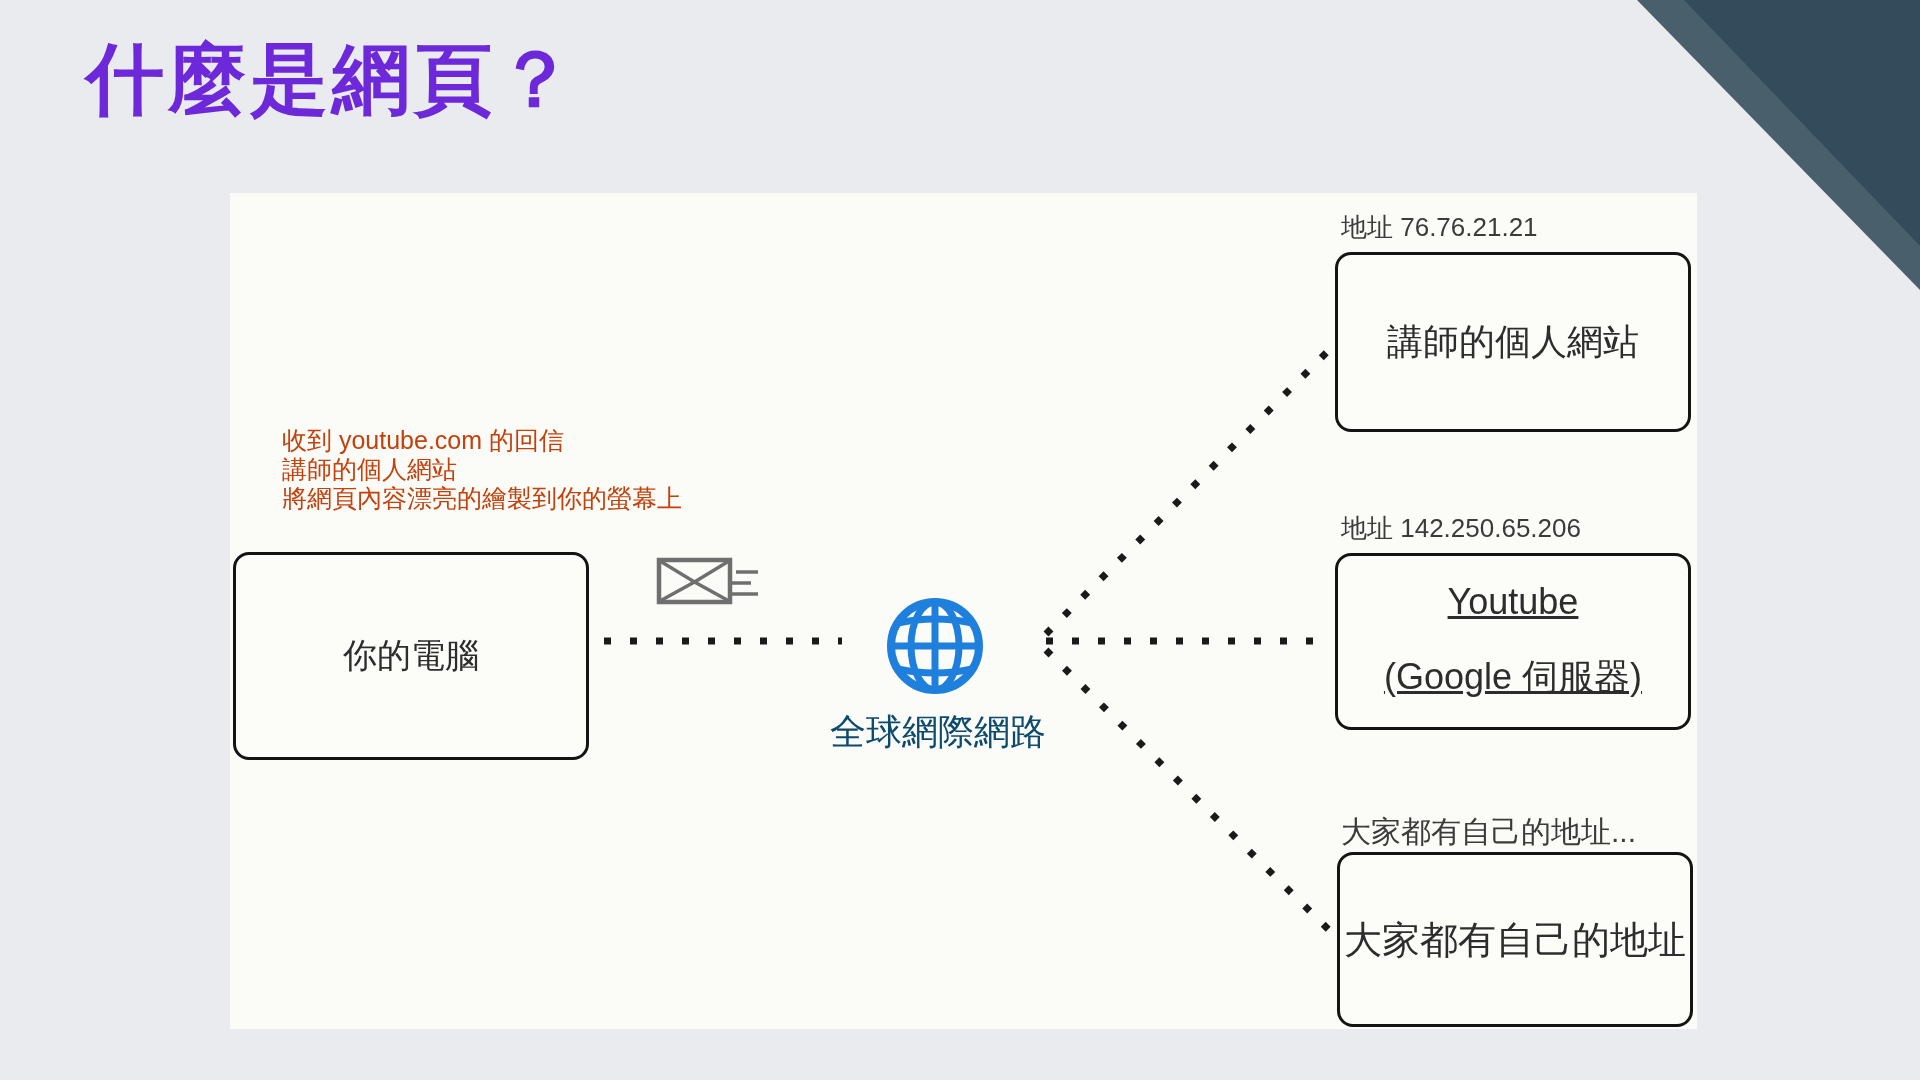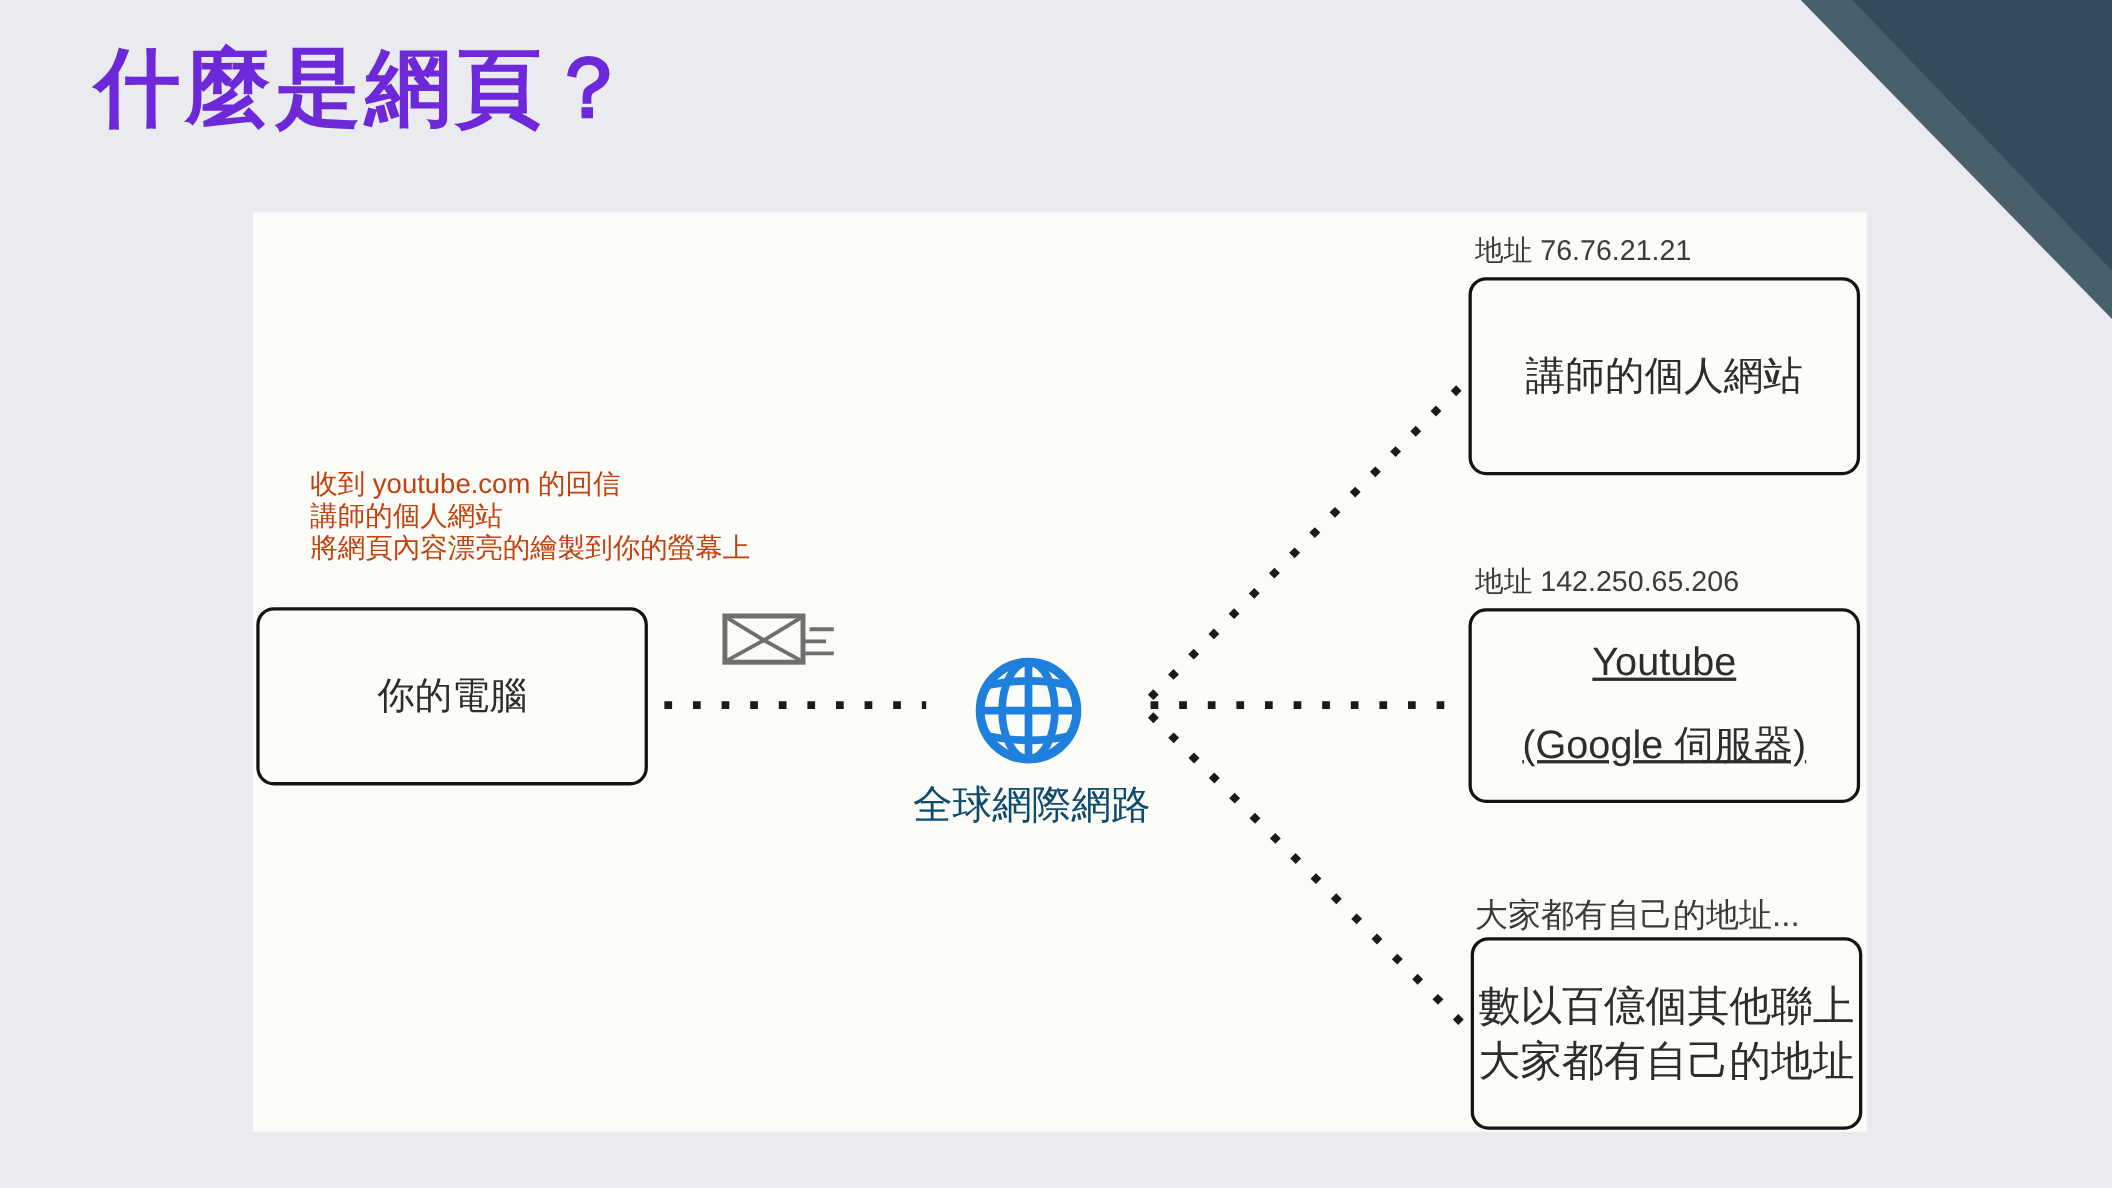--- a/index.html
+++ b/index.html
@@ -29,21 +29,21 @@
   .node{
     position:absolute;
     background:#fcfcf9;
     border:3px solid #141414;
     border-radius:16px;
     display:flex;flex-direction:column;
     align-items:center;justify-content:center;
     text-align:center;color:#2d2d2d;
     box-sizing:border-box;
   }
-  .node-client{left:233px;top:552px;width:356px;height:162px;font-size:34px;}
+  .node-client{left:233px;top:552px;width:356px;height:208px;font-size:34px;}
   .node-site1{left:1335px;top:252px;width:356px;height:180px;font-size:36px;}
   .node-site2{left:1335px;top:553px;width:356px;height:177px;font-size:36px;gap:30px;text-decoration:underline;}
   .node-site3{left:1337px;top:852px;width:356px;height:175px;font-size:38px;line-height:50px;}
   .addr{
     position:absolute;color:#3b3b3b;white-space:nowrap;
   }
   .addr1{left:1341px;top:210px;font-size:26px;}
   .addr2{left:1341px;top:511px;font-size:26px;}
   .addr3{left:1341px;top:812px;font-size:30px;}
   .internet-label{
@@ -116,17 +116,16 @@
   </div>
 
   <div class="addr addr2">地址 142.250.65.206</div>
   <div class="node node-site2">
     <span>Youtube</span>
     <span>(Google 伺服器)</span>
   </div>
 
   <div class="addr addr3">大家都有自己的地址...</div>
   <div class="node node-site3">
-    <span>數以百億個其他聯上</span>
     <span>大家都有自己的地址</span>
   </div>
 
 </div>
 
 </body></html>

